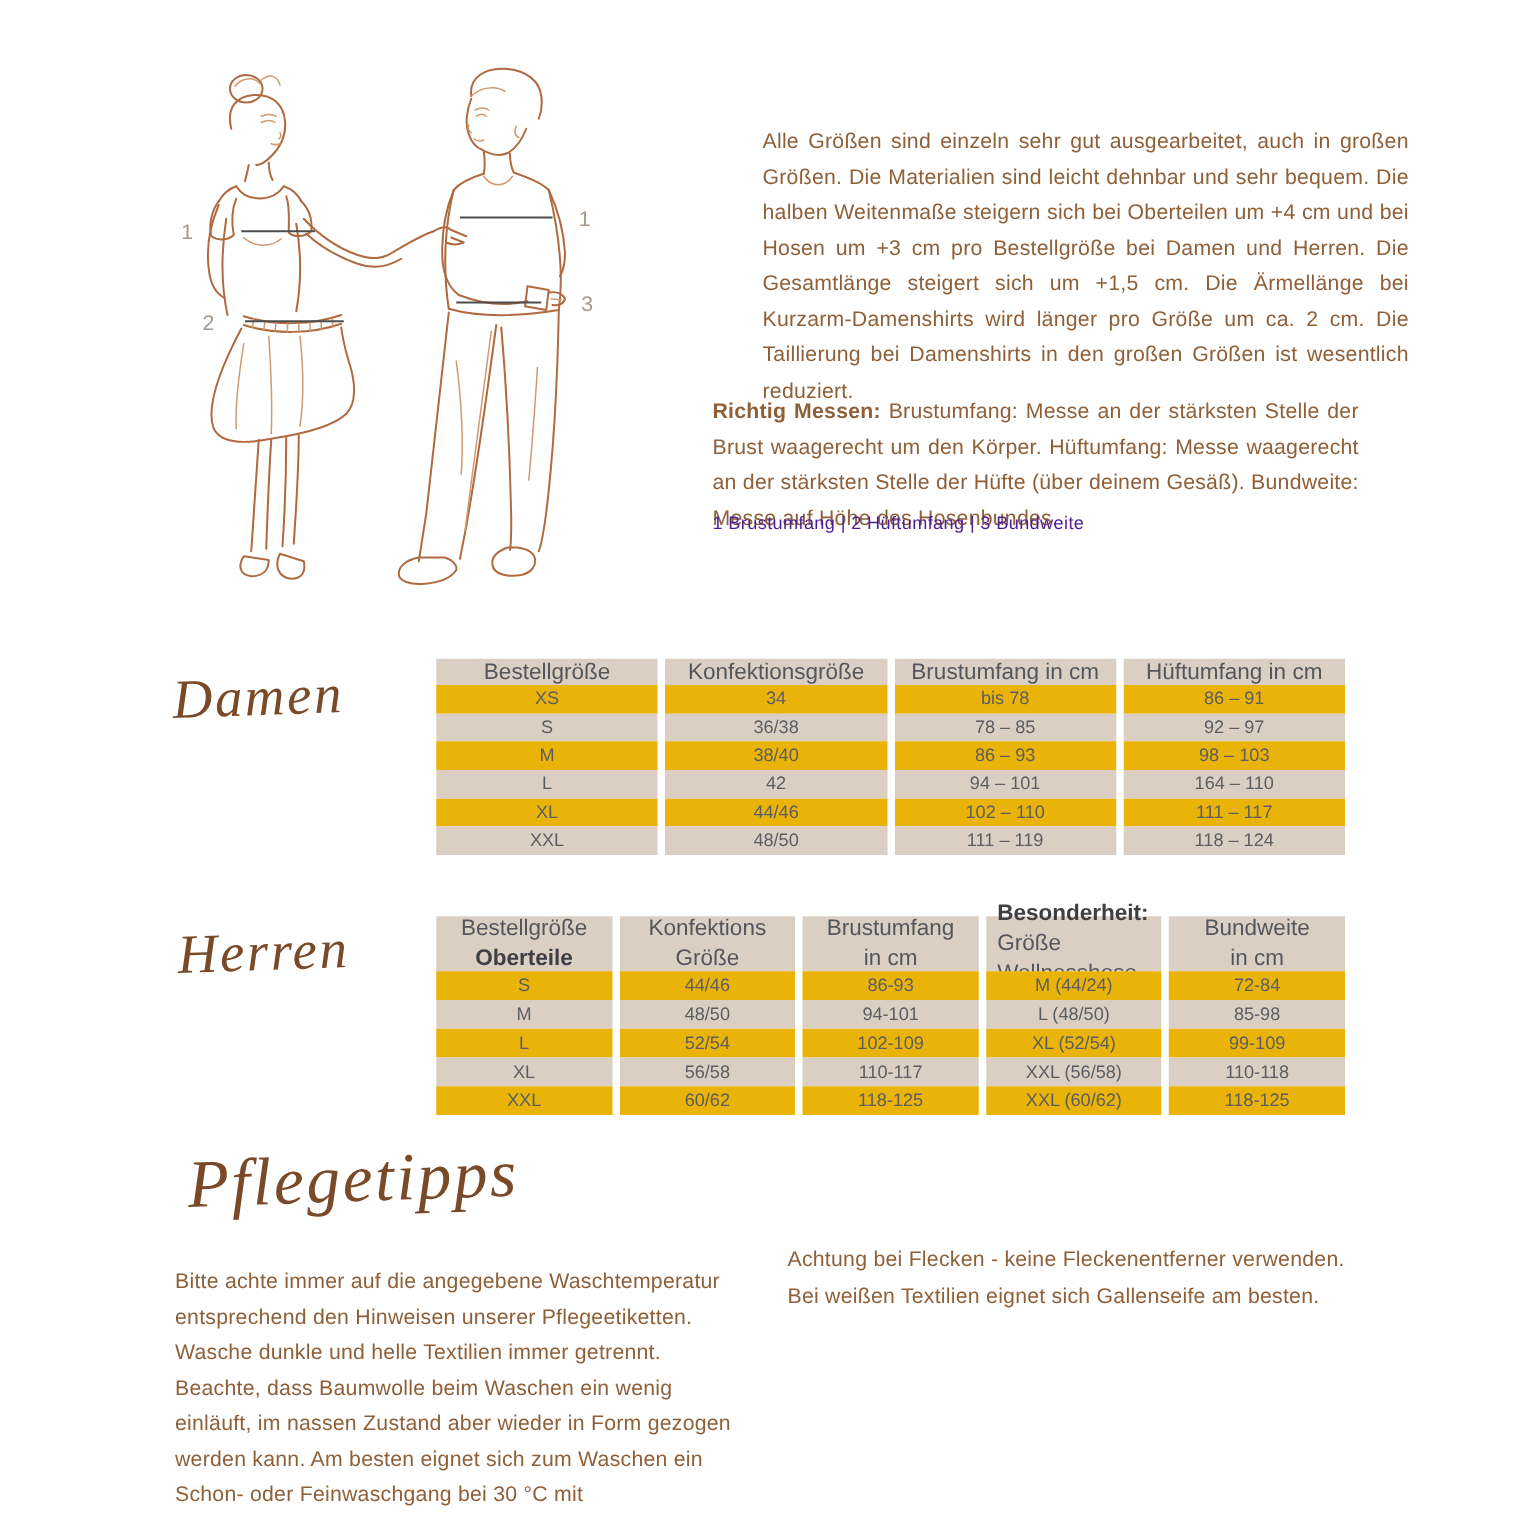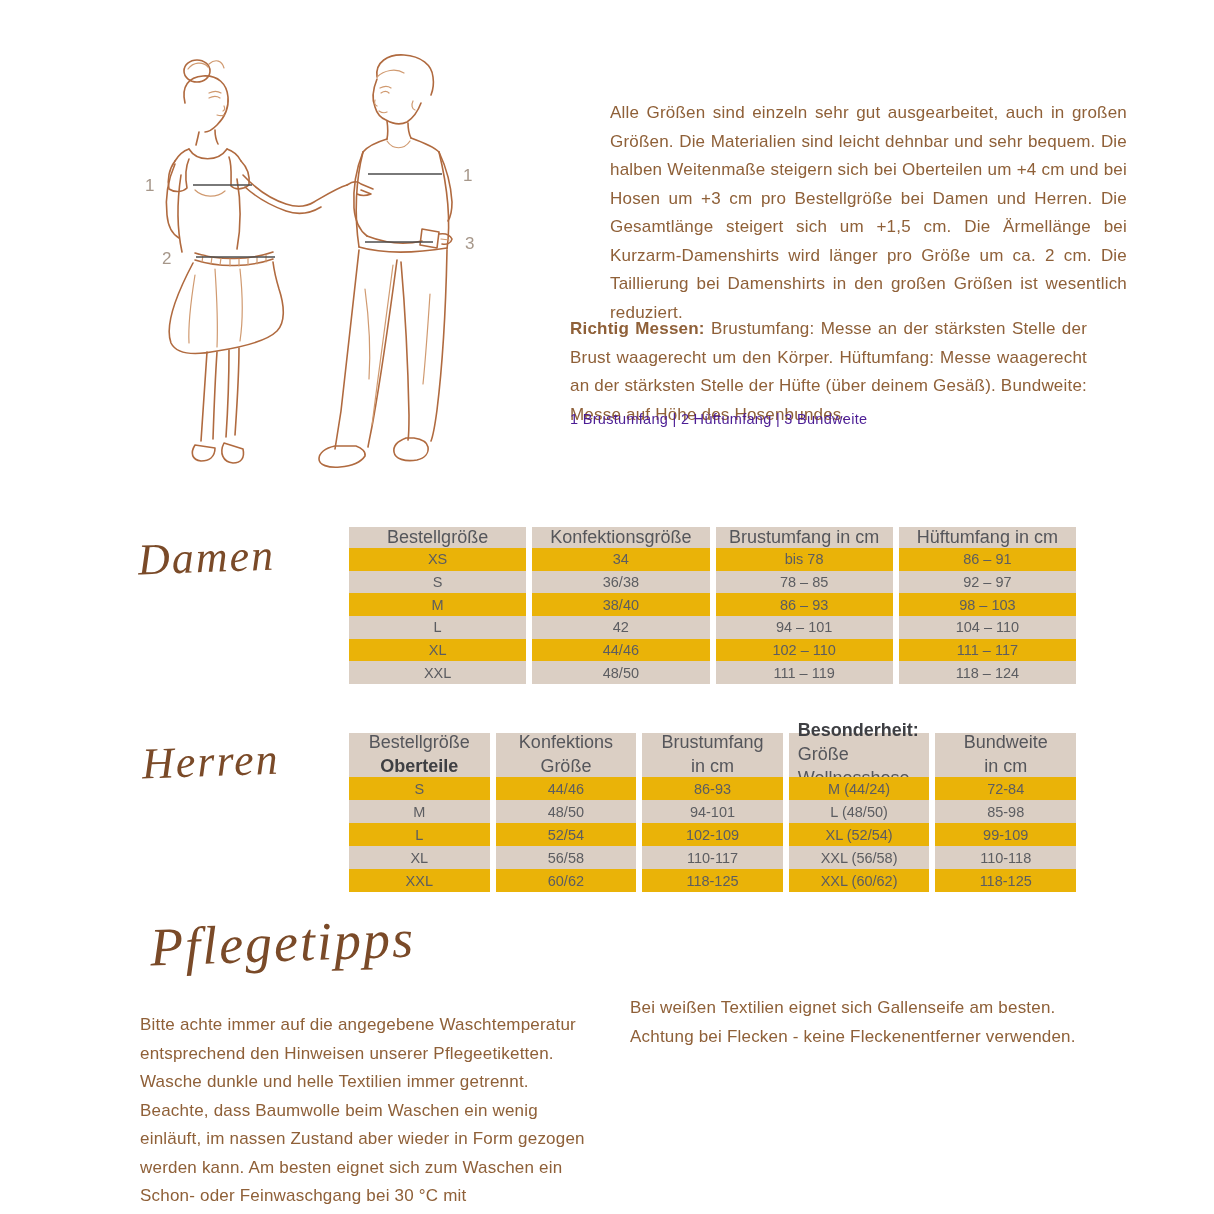--- a/index.html
+++ b/index.html
@@ -174,21 +174,21 @@
     <div class="cell shaded">92 – 97</div>
 
     <div class="cell">M</div>
     <div class="cell">38/40</div>
     <div class="cell">86 – 93</div>
     <div class="cell">98 – 103</div>
 
     <div class="cell shaded">L</div>
     <div class="cell shaded">42</div>
     <div class="cell shaded">94 – 101</div>
-    <div class="cell shaded">104 – 110</div>
+    <div class="cell shaded">164 – 110</div>
 
     <div class="cell">XL</div>
     <div class="cell">44/46</div>
     <div class="cell">102 – 110</div>
     <div class="cell">111 – 117</div>
 
     <div class="cell shaded">XXL</div>
     <div class="cell shaded">48/50</div>
     <div class="cell shaded">111 – 119</div>
     <div class="cell shaded">118 – 124</div>
@@ -239,17 +239,17 @@
     <div class="cell">XXL</div>
     <div class="cell">60/62</div>
     <div class="cell">118-125</div>
     <div class="cell">XXL (60/62)</div>
     <div class="cell">118-125</div>
   </div>
 
   <div class="script h-care">Pflegetipps</div>
   <p class="copy care-left">Bitte achte immer auf die angegebene Waschtemperatur entsprechend den Hinweisen unserer Pflegeetiketten. Wasche dunkle und helle Textilien immer getrennt. Beachte, dass Baumwolle beim Waschen ein wenig einläuft, im nassen Zustand aber wieder in Form gezogen werden kann. Am besten eignet sich zum Waschen ein Schon- oder Feinwaschgang bei 30 °C mit Flüssigwaschmittel.</p>
   <div class="copy care-right">
+    <div>Achtung bei Flecken - keine Fleckenentferner verwenden.</div>
     <div>Bei weißen Textilien eignet sich Gallenseife am besten.</div>
-    <div>Achtung bei Flecken - keine Fleckenentferner verwenden.</div>
   </div>
 
 </div>
 
 </body></html>

